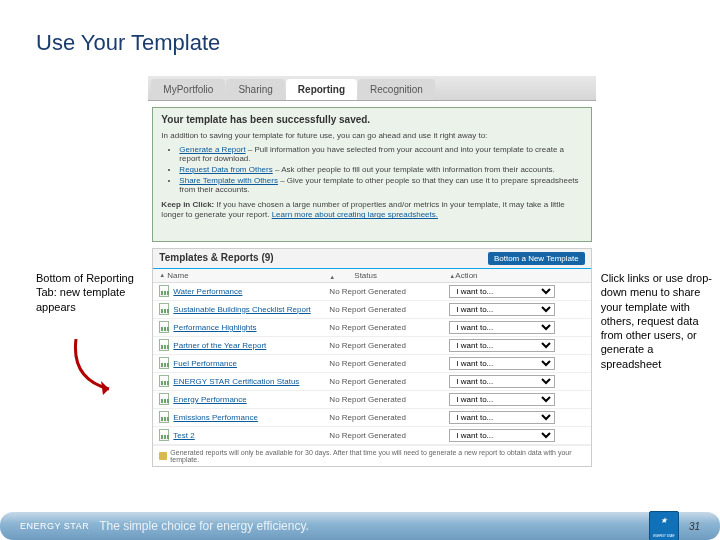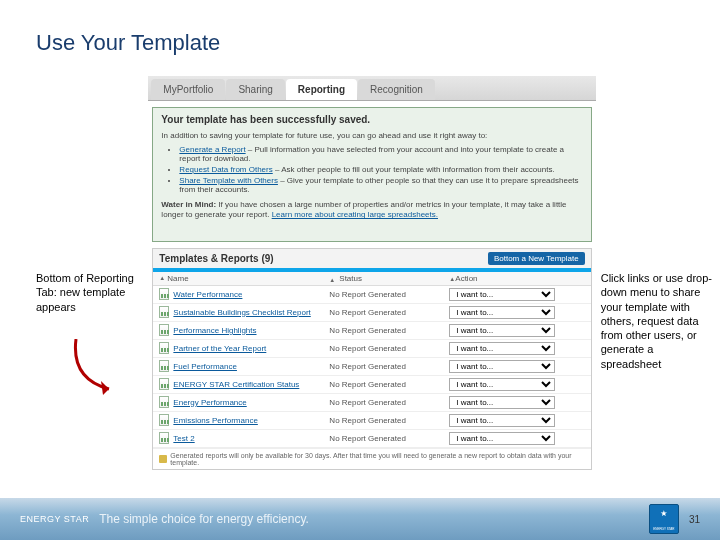--- a/index.html
+++ b/index.html
@@ -102,25 +102,24 @@
   }
   .keep-mind .lnk { color: #0a5a9c; text-decoration: underline; cursor: pointer; }
   
   .templates-panel {
     margin: 4px 4px 0 4px;
     border: 1px solid #ccc;
     background: #fff;
   }
   .templates-head {
     display: flex;
-    align-items: center;
     justify-content: space-between;
     padding: 3px 6px;
     background: #f3f3f3;
-    border-bottom: 4px solid #0ea5e9;
+    border-bottom: 1px solid #0ea5e9;
   }
   .templates-head-title {
     font-size: 10px;
     color: #333;
     font-weight: bold;
   }
   .btn-new {
     background: #1565a6;
     color: #fff;
     font-size: 8px;
@@ -131,21 +130,21 @@
   }
   .tbl-head {
     display: flex;
     font-size: 8px;
     color: #555;
     background: #f7f7f7;
     border-bottom: 1px solid #ddd;
     padding: 2px 6px;
   }
   .tbl-head .c-name { flex: 0 0 170px; display: flex; align-items: center; gap: 2px; }
-  .tbl-head .c-status { flex: 0 0 120px; display: flex; align-items: flex-end; gap: 4px; }
+  .tbl-head .c-status { flex: 0 0 120px; display: flex; align-items: flex-end; gap: 19px; }
   .tbl-head .c-action { flex: 1; }
   .caret { font-size: 6px; color: #666; }
   .tbl-row {
     display: flex;
     align-items: center;
     font-size: 8px;
     color: #333;
     padding: 2px 6px;
     border-bottom: 1px solid #eee;
   }
@@ -186,44 +185,46 @@
   .flask-icon {
     width: 8px; height: 8px;
     background: #d8b94a;
     border-radius: 1px;
     flex-shrink: 0;
   }
   
   .footer {
     position: absolute;
     left: 0; right: 0; bottom: 0;
-    height: 42px;
+    height: 28px;
     background: linear-gradient(180deg, #c7d9e8 0%, #8db6d4 40%, #6e9cc0 100%);
     display: flex;
     align-items: center;
     justify-content: space-between;
     padding: 6px 20px;
+    border-radius: 13px;
   }
   .footer-left {
     display: flex;
     align-items: center;
     gap: 10px;
     font-size: 9px;
     color: #fff;
   }
   .es-logo-footer {
     font-size: 9px;
     letter-spacing: 0.5px;
     color: #fff;
   }
   .es-tag { color: #eaf2f8; font-size: 12px; }
   .footer-right {
     display: flex;
     align-items: center;
     gap: 10px;
+    font-style: italic;
   }
   .es-badge {
     width: 30px; height: 30px;
     background: #1070b8;
     border: 1px solid #0a4f82;
     border-radius: 2px;
     position: relative;
   }
   .es-badge::before {
     content: "★";
@@ -276,21 +277,21 @@
 
     <div class="success-box">
       <div class="success-title">Your template has been successfully saved.</div>
       <div class="success-intro">In addition to saving your template for future use, you can go ahead and use it right away to:</div>
       <ul class="success-list">
         <li><span class="lnk">Generate a Report</span><span> – Pull information you have selected from your account and into your template to create a report for download.</span></li>
         <li><span class="lnk">Request Data from Others</span><span> – Ask other people to fill out your template with information from their accounts.</span></li>
         <li><span class="lnk">Share Template with Others</span><span> – Give your template to other people so that they can use it to prepare spreadsheets from their accounts.</span></li>
       </ul>
       <div class="keep-mind">
-        <b>Water in Mind:</b><span> If you have chosen a large number of properties and/or metrics in your template, it may take a little longer to generate your report. </span><span class="lnk">Learn more about creating large spreadsheets.</span>
+        <b>Keep in Click:</b><span> If you have chosen a large number of properties and/or metrics in your template, it may take a little longer to generate your report. </span><span class="lnk">Learn more about creating large spreadsheets.</span>
       </div>
     </div>
 
     <div class="templates-panel">
       <div class="templates-head">
         <div class="templates-head-title">Templates &amp; Reports (9)</div>
         <button class="btn-new">Bottom a New Template</button>
       </div>
       <div class="tbl-head">
         <div class="c-name">

